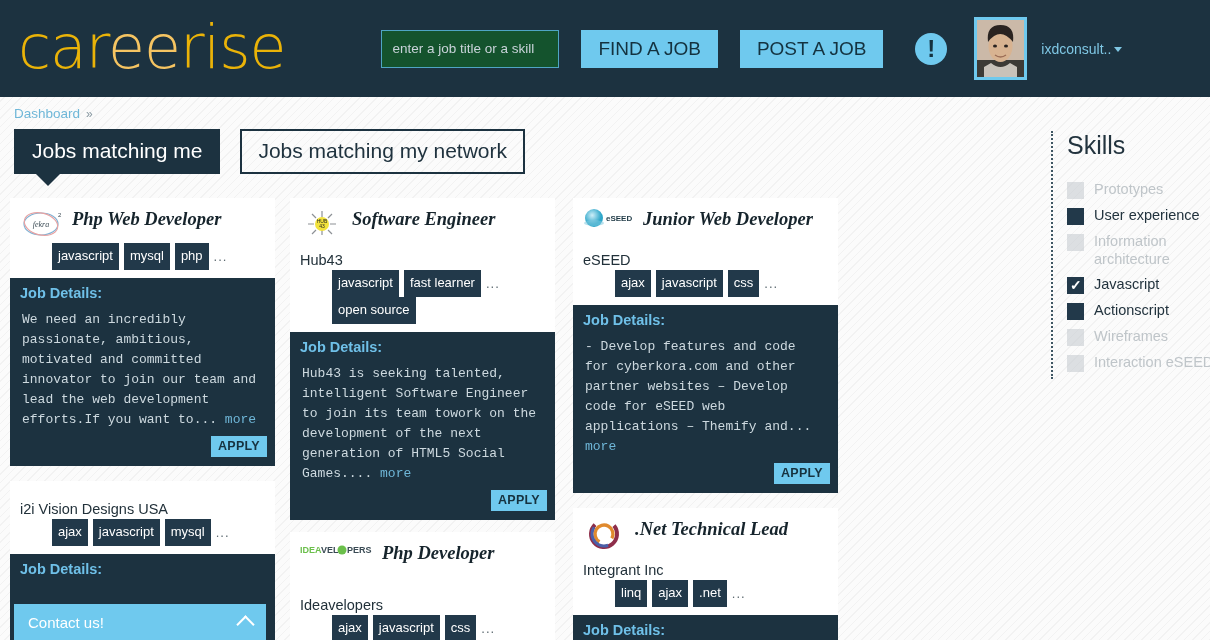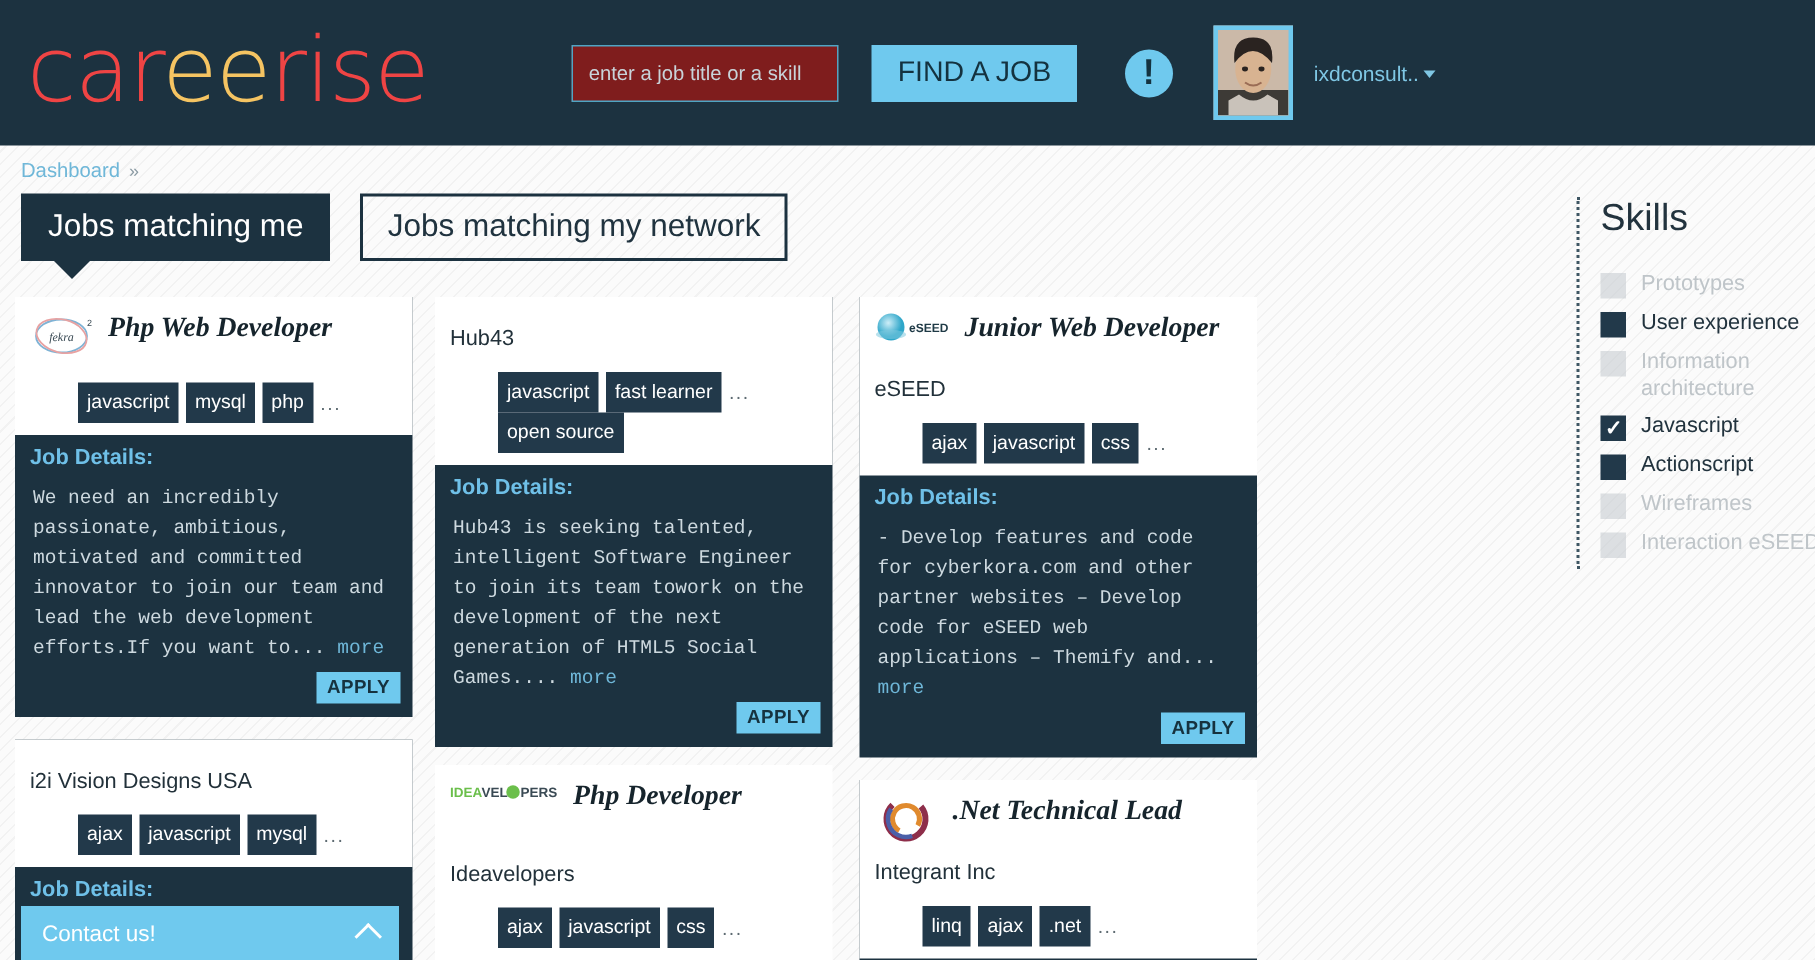--- a/index.html
+++ b/index.html
@@ -13,26 +13,26 @@
     color:#20333f;
   }
   
   .header{
     position:relative;height:97px;background:#1c3240;
     display:flex;align-items:center;box-sizing:border-box;padding:0 14px;
   }
   .logo{font-size:60px;line-height:60px;letter-spacing:-1px;
     font-family:"DejaVu Sans", sans-serif;font-weight:300;
     margin-left:4px;margin-top:-4px;white-space:nowrap;}
-  .logo .lb{color:#ef4444;}
+  .logo .lb{color:#eab308;}
   .logo .lo{color:#f5c462;}
   .hdr-right{display:flex;align-items:center;margin-left:96px;}
   .search-box{
     width:178px;height:38px;box-sizing:border-box;
-    border:1px solid #4fa5c4;background:#7f1d1d;color:#cfd9de;
+    border:1px solid #4fa5c4;background:#14532d;color:#cfd9de;
     font-size:13.5px;padding:0 10px;outline:none;
     font-family:"Liberation Sans", sans-serif;
   }
   .search-box::placeholder{color:#c9d3d9;}
   .btn-primary{
     height:38px;background:#6fc9ee;border:none;color:#14323f;
     font-size:19px;padding:0 17px;margin-left:22px;cursor:pointer;
     font-family:"Liberation Sans", sans-serif;white-space:nowrap;
   }
   .alert-icon{
@@ -75,21 +75,21 @@
   .col3{left:573px;}
   .card{background:#1c3240;margin-bottom:15px;box-sizing:border-box;}
   .card-head{background:#ffffff;padding:9px 10px 8px 10px;}
   .title-row{display:flex;align-items:flex-start;}
   .clogo{width:44px;height:34px;flex:0 0 44px;margin-right:8px;position:relative;}
   .job-title{
     font-family:"Liberation Serif", serif;font-weight:bold;font-style:italic;
     font-size:18.5px;line-height:21px;color:#16242c;padding-top:2px;
   }
   .company{font-size:14.5px;color:#22313a;margin-top:11px;}
-  .tags{margin-top:14px;line-height:22px;padding-left:32px;}
+  .tags{margin-top:2px;line-height:22px;padding-left:32px;}
   .tag{
     display:inline-block;background:#22394a;color:#ffffff;font-size:13px;
     padding:2px 6px 3px 6px;margin-right:5px;vertical-align:middle;
   }
   .tag-more{display:inline-block;color:#5e6b72;font-size:13px;vertical-align:middle;letter-spacing:1px;}
   .jd-label{color:#6fc0e8;font-weight:bold;font-size:14.5px;padding:7px 10px 0 10px;}
   .jd-text{color:#cdd9df;font-size:13px;line-height:20px;padding:9px 12px 0 12px;font-family:Liberation Mono, monospace;}
   .jd-text .more{color:#6fb7d8;}
   .apply-row{text-align:right;padding:6px 8px 9px 0;}
   .apply{
@@ -128,20 +128,21 @@
 </head>
 <body>
 
 <div class="header">
   <div class="logo">
     <span class="lb">car</span><span class="lo">ee</span><span class="lb">rise</span>
   </div>
   <div class="hdr-right">
     <input class="search-box" type="text" placeholder="enter a job title or a skill" style="">
     <button class="btn-primary">FIND A JOB</button>
+    <button class="btn-primary">POST A JOB</button>
     <div class="alert-icon">!</div>
     <div class="avatar">
       <svg width="47" height="57" viewBox="0 0 47 57">
         <rect width="47" height="57" fill="#cbb9a8"></rect>
         <rect x="0" y="40" width="47" height="17" fill="#3d3a36"></rect>
         <ellipse cx="23.5" cy="26" rx="12" ry="16" fill="#d8b391"></ellipse>
         <path d="M11 22 q12 -16 25 0 q2 -17 -12.5 -17 Q9 5 11 22Z" fill="#2a2320"></path>
         <ellipse cx="18" cy="26" rx="2" ry="1.6" fill="#2a2320"></ellipse>
         <ellipse cx="29" cy="26" rx="2" ry="1.6" fill="#2a2320"></ellipse>
         <path d="M18 35 q5.5 4 11 0" stroke="#9a6c55" stroke-width="1.4" fill="none"></path>
@@ -196,20 +197,33 @@
       </div>
       <div class="jd-label">Job Details:</div>
       <div class="jd-text" style="height:70px"></div>
     </div>
   </div>
 
   <div class="col col2">
 
     <div class="card" style="margin-bottom:12px">
       <div class="card-head">
+        <div class="title-row">
+          <div class="clogo">
+            <svg width="44" height="34" viewBox="0 0 44 34">
+              <g stroke="#8d9196" stroke-width="1.2">
+                <path d="M22 4 v6 M22 28 v-6 M8 17 h6 M36 17 h-6 M12 7 l4 4 M32 7 l-4 4 M12 27 l4 -4 M32 27 l-4 -4"></path>
+              </g>
+              <circle cx="22" cy="17" r="7" fill="#f2e23c"></circle>
+              <text x="22" y="16" font-size="5" text-anchor="middle" fill="#222">HUB</text>
+              <text x="22" y="21" font-size="5" text-anchor="middle" fill="#222">43</text>
+            </svg>
+          </div>
+          <div class="job-title">Software Engineer</div>
+        </div>
         <div class="company">Hub43</div>
         <div class="tags">
           <span class="tag">javascript</span><span class="tag">fast learner</span><span class="tag-more">...</span><br>
           <span class="tag">open source</span>
         </div>
       </div>
       <div class="jd-label">Job Details:</div>
       <div class="jd-text"><span>Hub43 is seeking talented, intelligent Software Engineer to join its team towork on the development of the next generation of HTML5 Social Games....</span> <span class="more">more</span></div>
       <div class="apply-row"><span class="apply">APPLY</span></div>
     </div>

